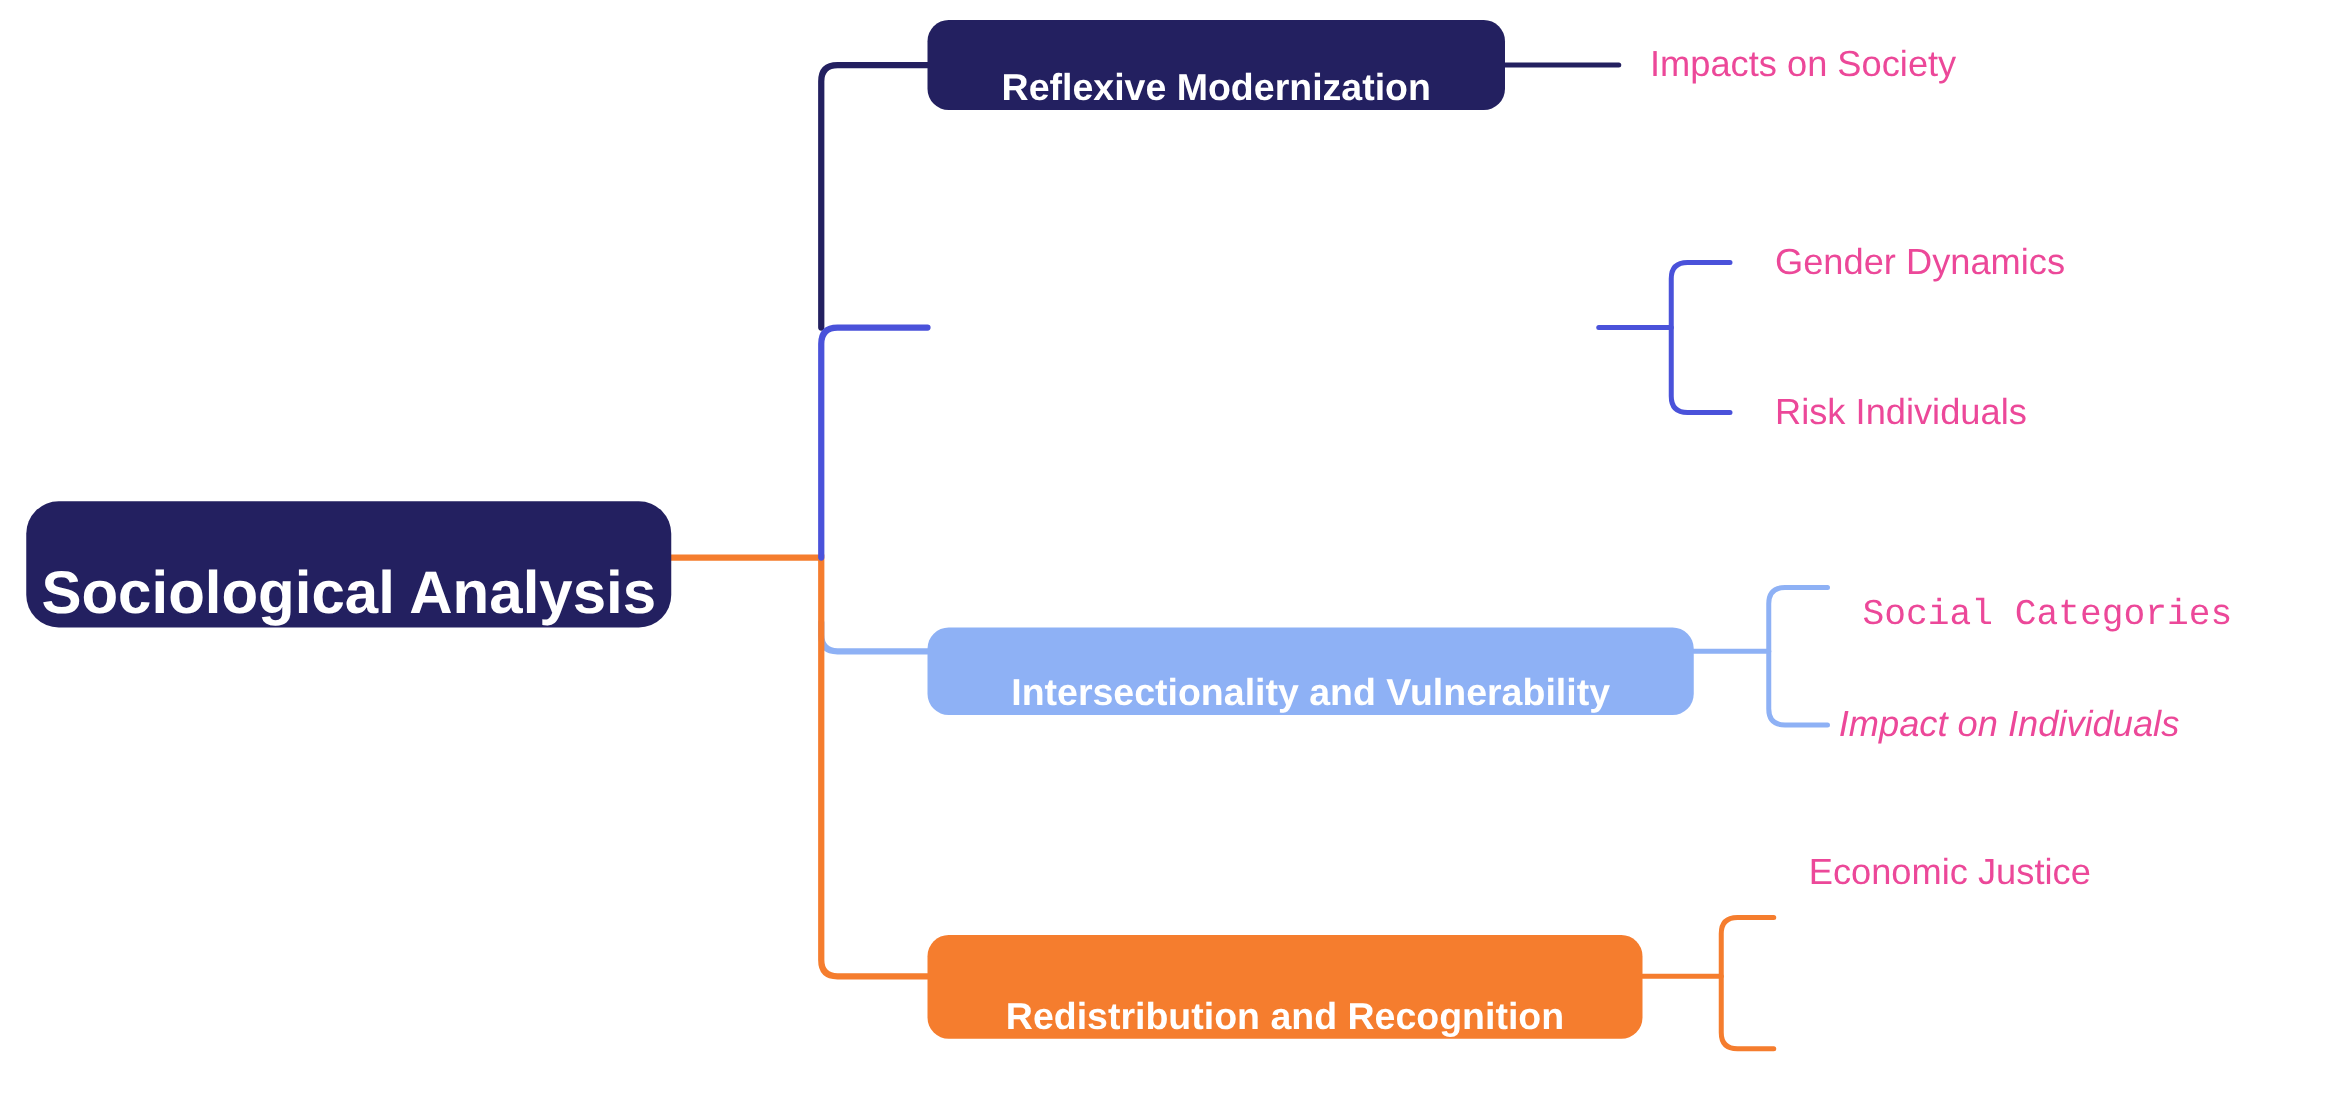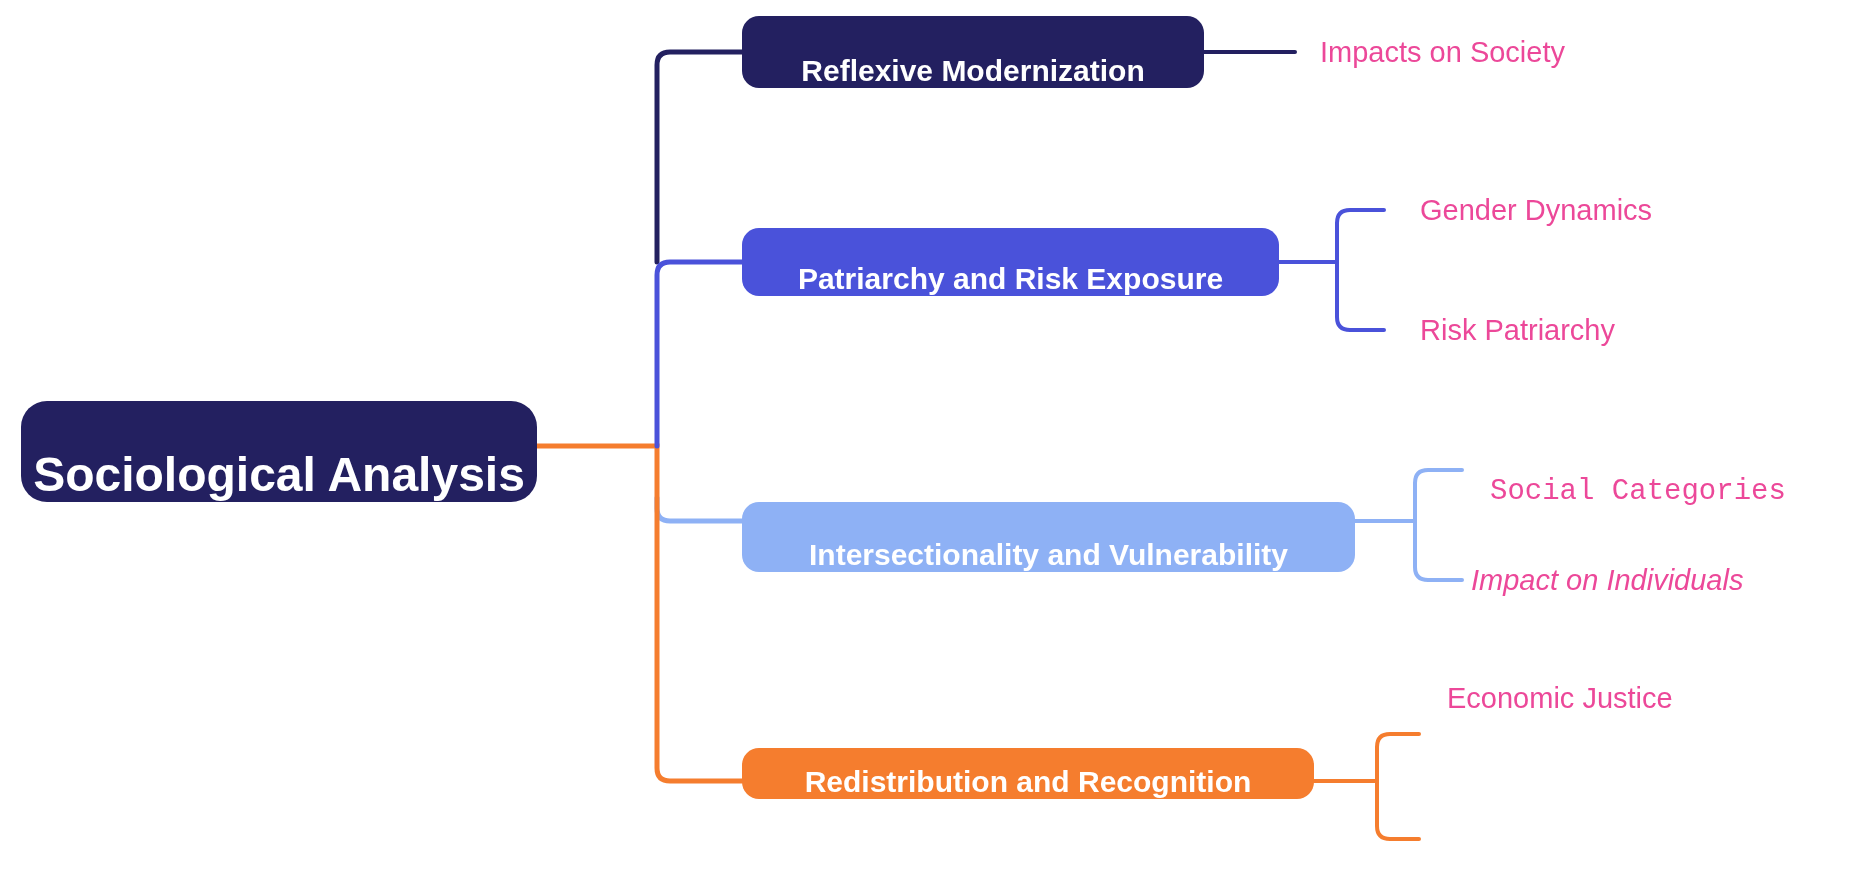--- a/index.html
+++ b/index.html
@@ -13,21 +13,21 @@
     color:#ffffff;font-weight:bold;white-space:nowrap;box-sizing:border-box;
   }
   .root-node{
     left:21px;top:401px;width:516px;height:101px;border-radius:26px;
     background:#232060;font-size:48px;
   }
   .branch{height:70px;border-radius:17px;font-size:30px;left:742px;}
   .b1{top:16px;width:462px;height:72px;background:#232060;}
   .b2{top:228px;width:537px;height:68px;background:#4A52DA;}
   .b3{top:486px;width:613px;height:70px;background:#8EB1F5;margin-top:16px;}
-  .b4{top:748px;width:572px;height:51px;background:#F57D2E;}
+  .b4{top:748px;width:572px;height:83px;background:#F57D2E;}
   .child-label{
     position:absolute;color:#ec4899;font-size:29px;white-space:nowrap;
     line-height:40px;height:40px;display:flex;align-items:center;
   }
   .c-impacts{left:1320px;top:32px;}
   .c-gender{left:1420px;top:190px;}
   .c-risk{left:1420px;top:310px;}
   .c-social{left:1490px;top:472px;font-family:Liberation Mono, monospace;}
   .c-individuals{left:1471px;top:560px;font-style:italic;}
   .c-economic{left:1447px;top:678px;}
@@ -60,30 +60,27 @@
     <path d="M 1419 734 H 1390 Q 1377 734 1377 747 V 826 Q 1377 839 1390 839 H 1419" stroke-width="4" stroke-linecap="round" stroke="#F57D2E"></path>
   </svg>
 
   <div class="node root-node">
     <span>Sociological Analysis</span>
   </div>
 
   <div class="node branch b1">
     <span>Reflexive Modernization</span>
   </div>
-  <div class="node branch b2">
-    <span>Patriarchy and Risk Exposure</span>
-  </div>
   <div class="node branch b3">
     <span>Intersectionality and Vulnerability</span>
   </div>
   <div class="node branch b4">
     <span>Redistribution and Recognition</span>
   </div>
 
   <div class="child-label c-impacts">Impacts on Society</div>
   <div class="child-label c-gender">Gender Dynamics</div>
-  <div class="child-label c-risk">Risk Patriarchy</div>
+  <div class="child-label c-risk">Risk Individuals</div>
   <div class="child-label c-social">Social Categories</div>
   <div class="child-label c-individuals">Impact on Individuals</div>
   <div class="child-label c-economic">Economic Justice</div>
 
 </div>
 
 </body></html>

